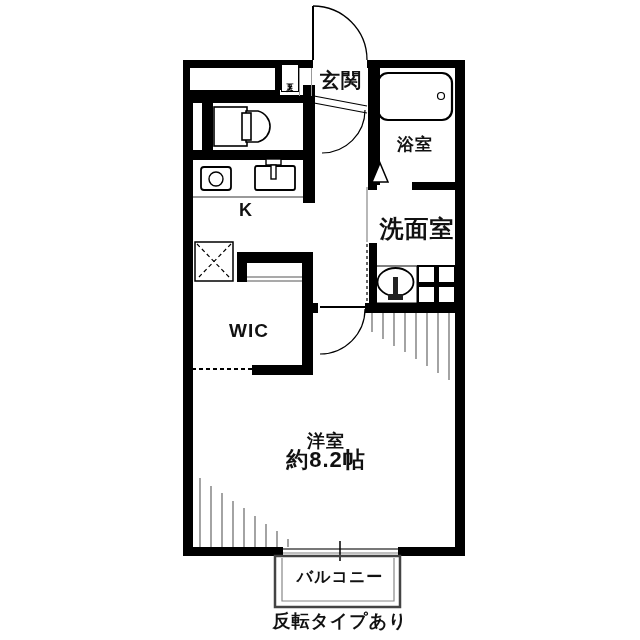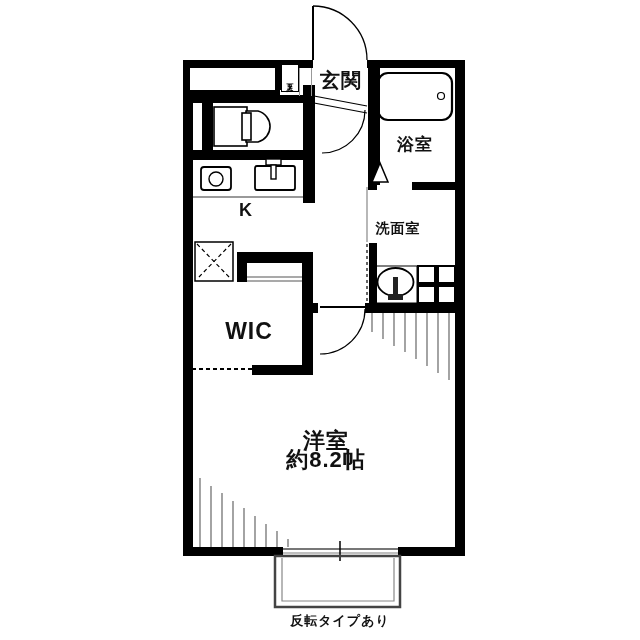--- a/index.html
+++ b/index.html
@@ -170,25 +170,26 @@
     <g fill="none">
       <rect x="275" y="556" width="125" height="51" stroke="#444" stroke-width="2.5"></rect>
       <path d="M282,558 L282,601 L394,601 L394,558" stroke="#888" stroke-width="1.2"></path>
     </g>
   </svg>
 
   <div class="label" style="left:341px;top:80px;font-size:20px;">玄関</div>
 
   <div class="label" style="left:415px;top:144px;font-size:17px;">浴室</div>
 
-  <div class="label" style="left:398px;top:229px;font-size:14px;">洗面室</div>
+  <div class="label" style="left:417px;top:229px;font-size:24px;">洗面室</div>
 
   <div class="label plain" style="left:246px;top:210px;font-size:18px;">K</div>
 
-  <div class="label plain" style="left:249px;top:331px;font-size:23px;">WIC</div>
+  <div class="label plain" style="left:249px;top:331px;font-size:19px;">WIC</div>
 
-  <div class="label" style="left:326px;top:441px;font-size:22px;">洋室</div>
+  <div class="label" style="left:326px;top:441px;font-size:18px;">洋室</div>
   <div class="label" style="left:326px;top:460px;font-size:22px;">約8.2帖</div>
 
+  <div class="label" style="left:340px;top:577px;font-size:16px;">バルコニー</div>
 
-  <div class="label" style="left:340px;top:621px;font-size:13px;text-align:right;">反転タイプあり</div>
+  <div class="label" style="left:340px;top:621px;font-size:18px;text-align:right;">反転タイプあり</div>
 
 </div>
 
 </body></html>

